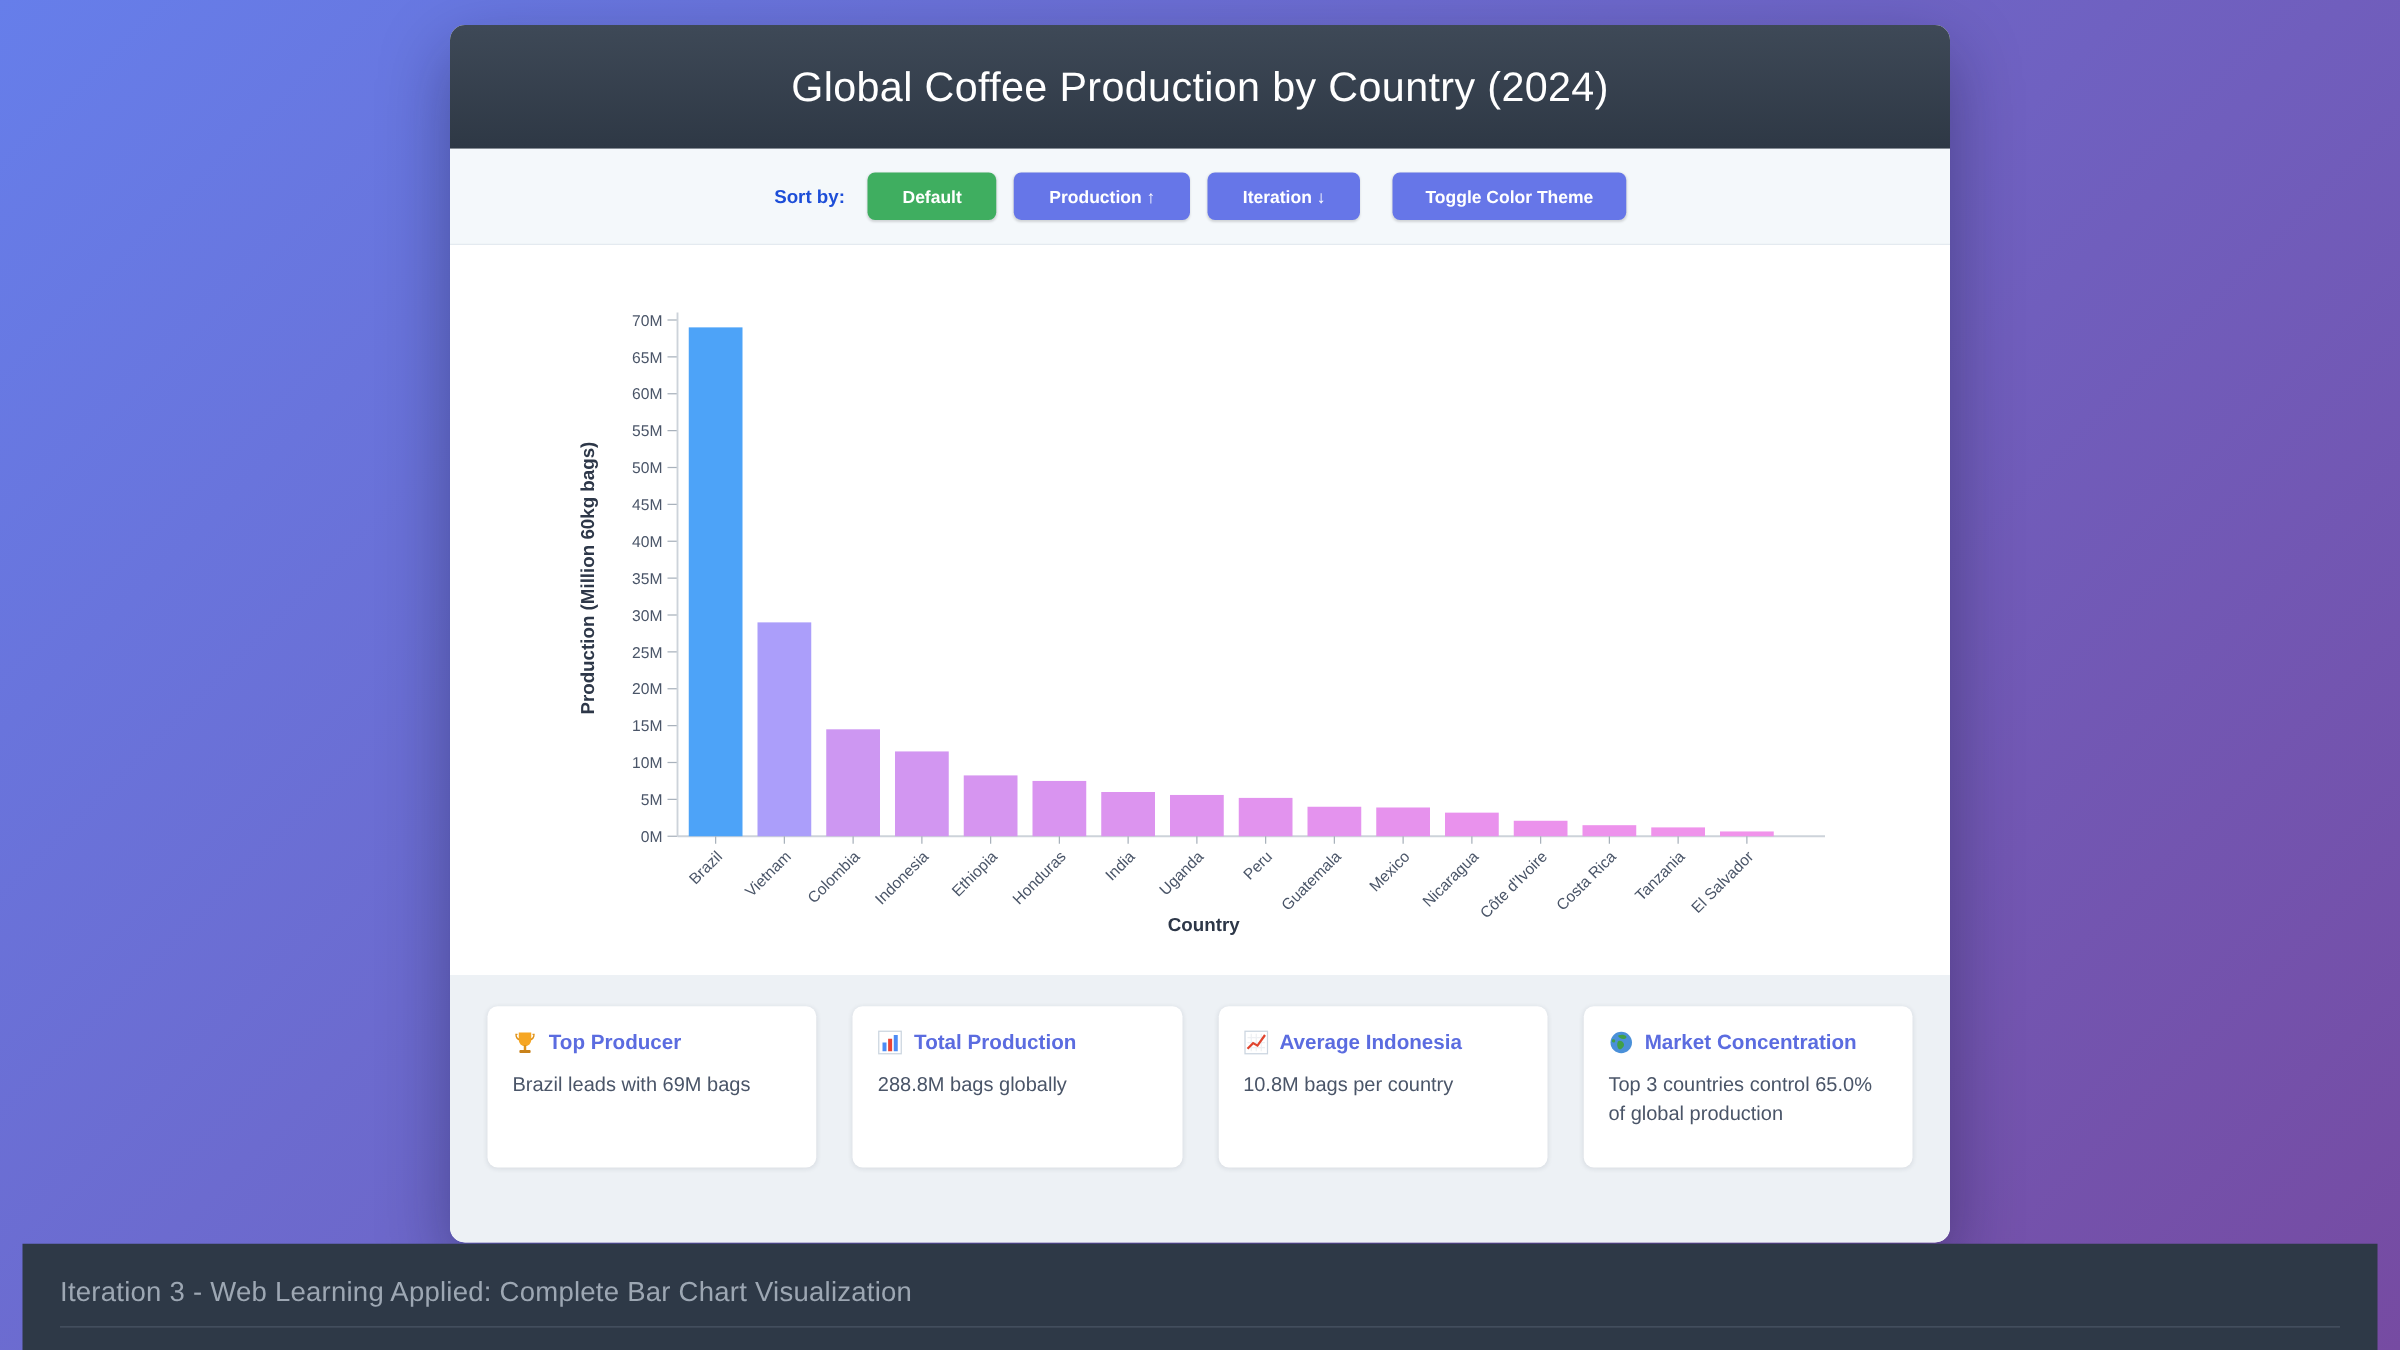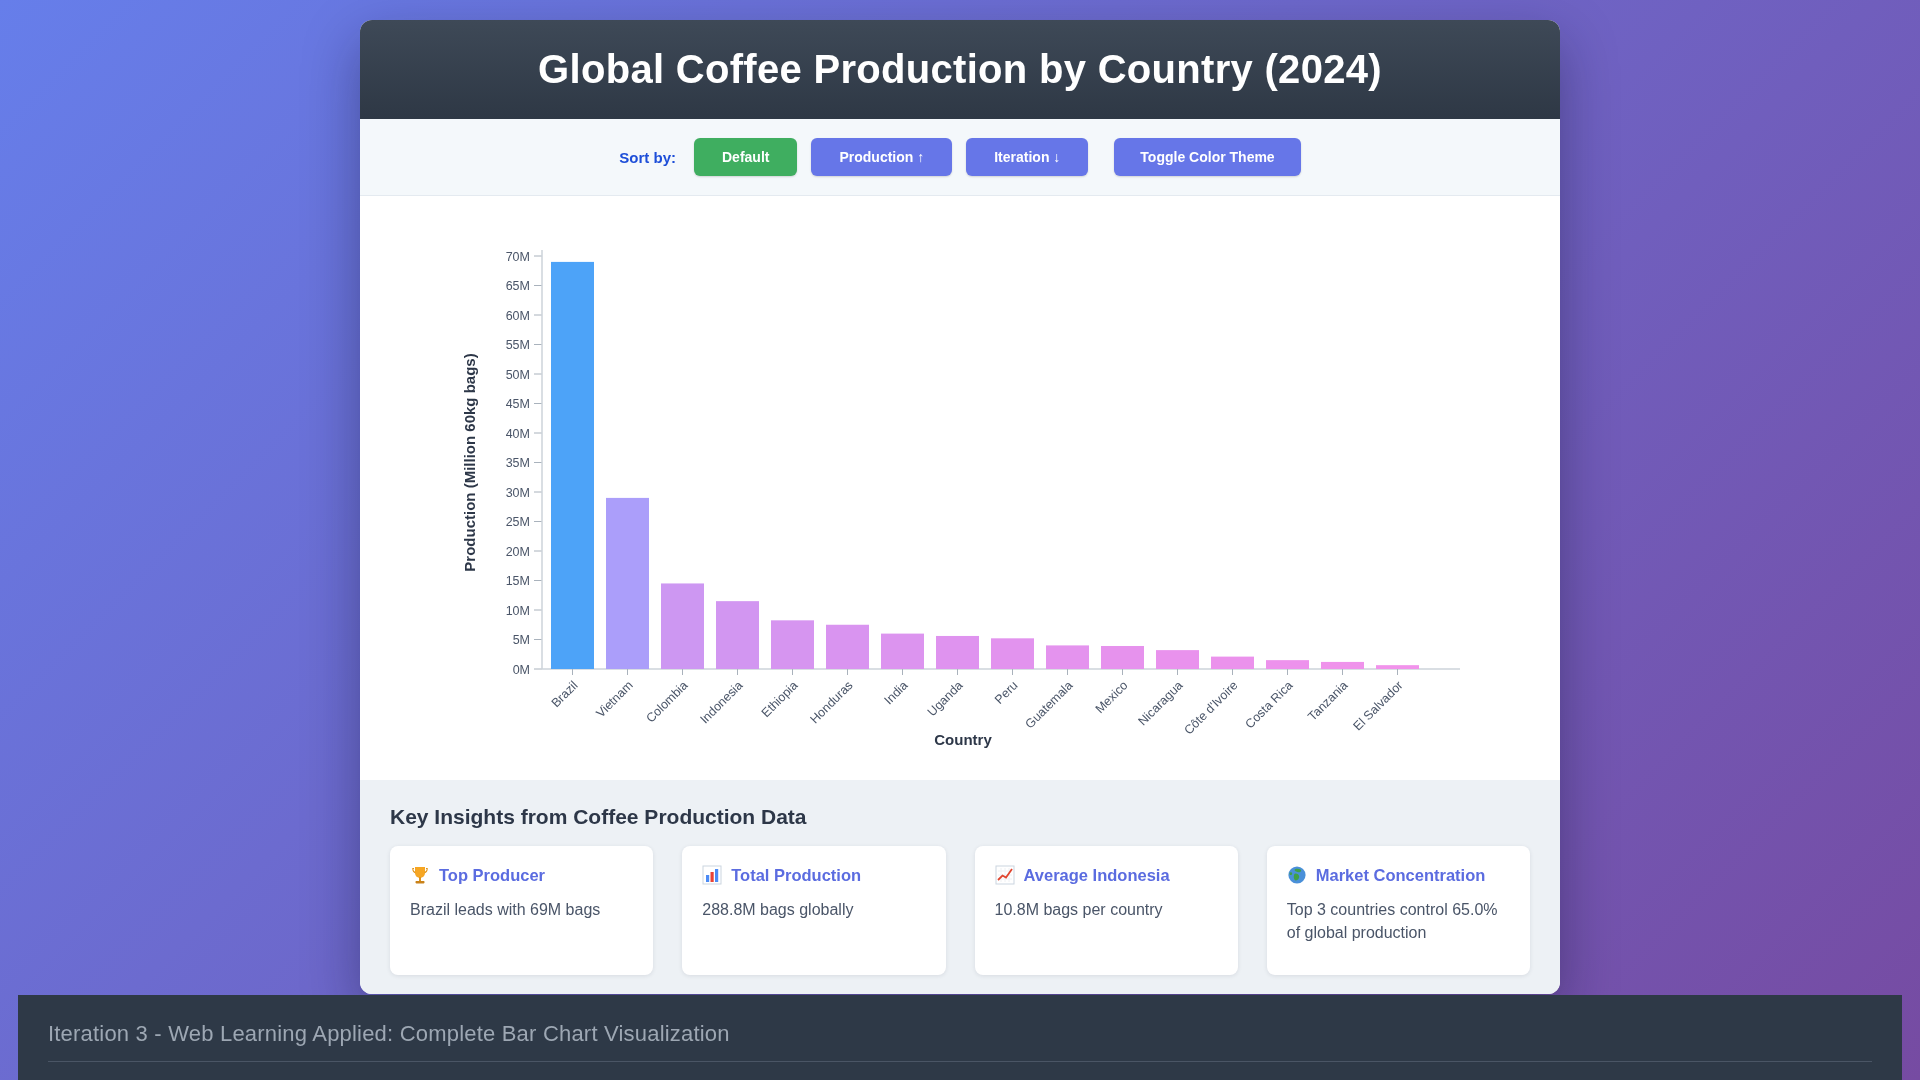--- a/index.html
+++ b/index.html
@@ -13,21 +13,21 @@
     position:absolute; left:360px; top:20px; width:1200px; height:974px;
     background:#ffffff; border-radius:12px; overflow:hidden;
     box-shadow:0 22px 55px rgba(15,15,45,.38);
     display:flex; flex-direction:column;
   }
   .header {
     height:99px; flex:0 0 99px;
     background:linear-gradient(180deg,#3e4957 0%,#2e3845 100%);
     display:flex; align-items:center; justify-content:center;
   }
-  .header h1 { color:#ffffff; font-size:40px; font-weight:700; letter-spacing:.3px; }
+  .header h1 { color:#ffffff; font-size:33px; font-weight:400; letter-spacing:.3px; }
   .toolbar {
     height:77px; flex:0 0 77px; background:#f4f8fb; border-bottom:1px solid #e4eaf0;
     display:flex; align-items:center; justify-content:center; gap:14px;
   }
   .sort-label { font-size:15px; font-weight:700; color:#1d4ed8; margin-right:4px; }
   .btn {
     border:none; cursor:pointer; color:#fff; font-family:inherit;
     font-size:14px; font-weight:700; padding:11px 28px; border-radius:6px;
     box-shadow:0 1px 2px rgba(0,0,0,.15);
   }
@@ -156,21 +156,20 @@
         <text x="988.5" y="490" font-family="&quot;Liberation Sans&quot;,&quot;DejaVu Sans&quot;,sans-serif" text-anchor="end" font-size="12.5" fill="#4a5568" transform="rotate(-45 988.5 490)">Tanzania</text>
         <rect x="1016" y="469.165" width="43" height="3.8350000000000004" fill="#f193eb" class="bar-rect"></rect>
         <line x1="1037.5" y1="473" x2="1037.5" y2="479" stroke="#a9b2bc" stroke-width="1"></line>
         <text x="1043.5" y="490" font-family="&quot;Liberation Sans&quot;,&quot;DejaVu Sans&quot;,sans-serif" text-anchor="end" font-size="12.5" fill="#4a5568" transform="rotate(-45 1043.5 490)">El Salvador</text>
         <text x="115" y="266.5" font-family="&quot;Liberation Sans&quot;,&quot;DejaVu Sans&quot;,sans-serif" text-anchor="middle" font-size="15" font-weight="700" fill="#2d3748" transform="rotate(-90 115 266.5)">Production (Million 60kg bags)</text>
         <text x="603" y="549" font-family="&quot;Liberation Sans&quot;,&quot;DejaVu Sans&quot;,sans-serif" text-anchor="middle" font-size="15" font-weight="700" fill="#2d3748">Country</text>
       </svg>
   </div>
 
   <div class="insights">
-    <h2>Key Insights from Coffee Production Data</h2>
     <div class="insight-cards">
 
       <div class="insight-card">
         <div class="insight-title">
           <svg width="20" height="20" viewBox="0 0 20 20">
             <path d="M5 2h10v6a5 5 0 0 1-10 0z" fill="#f6a623"></path>
             <path d="M4 3H2.2c0 3.2 1.3 5 3.3 5.4L5 6.6C3.8 6.2 3.4 4.8 3.4 4H4zM16 3h1.8c0 3.2-1.3 5-3.3 5.4l.5-1.8c1.2-.4 1.6-1.8 1.6-2.6H16z" fill="#e0931a"></path>
             <rect x="9" y="12" width="2" height="4" fill="#e0931a"></rect>
             <rect x="5.5" y="16" width="9" height="2.4" rx="0.8" fill="#c9821a"></rect>
           </svg>

